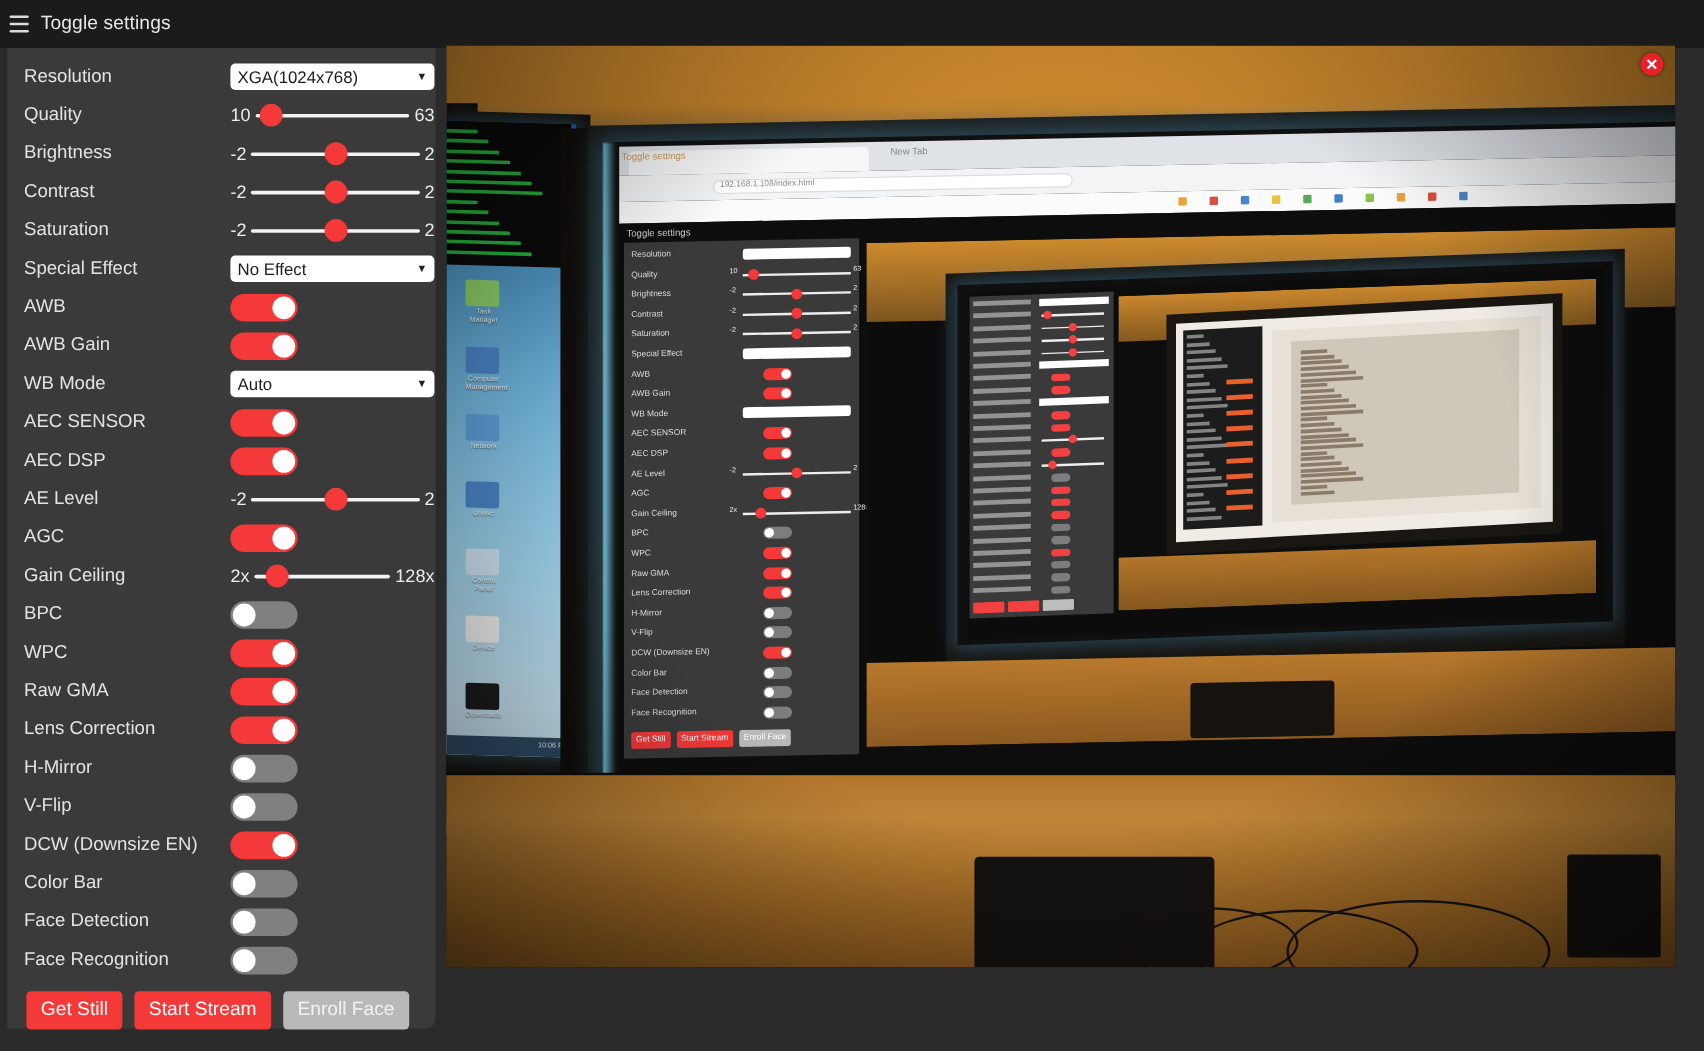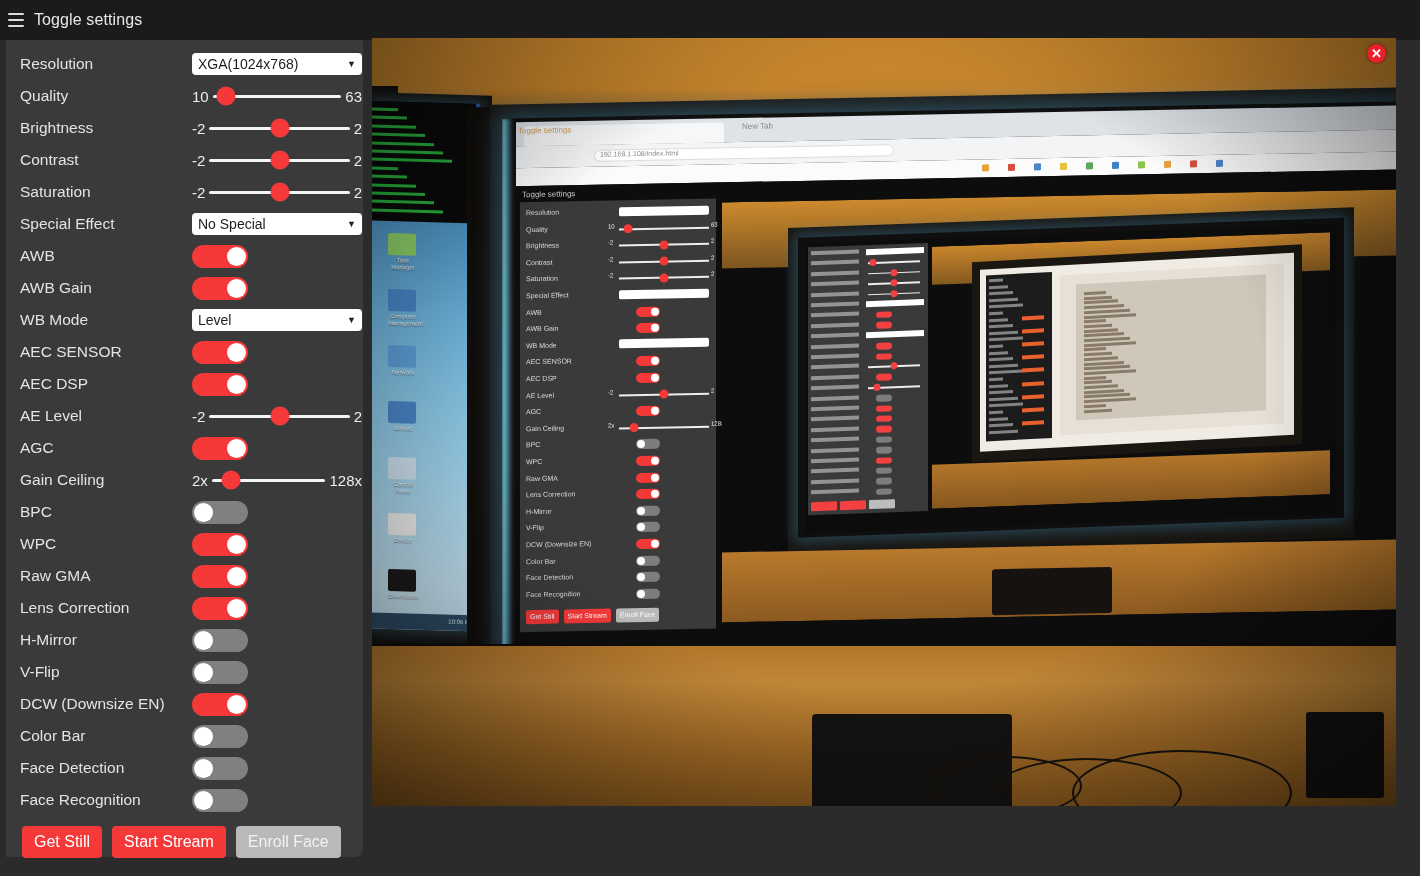--- a/index.html
+++ b/index.html
@@ -467,21 +467,21 @@
                 <div class="sl-knob" style="left: 50%;"></div>
               </div>
               <span class="sl-max">2</span>
             </div>
           </div>
         </div>
         <div class="row">
           <div class="row-label">Special Effect</div>
           <div class="row-control">
             <div class="sel">
-              <span class="sel-value">No Special</span>
+              <span class="sel-value">No Effect</span>
               <span class="sel-arrow">▼</span>
             </div>
           </div>
         </div>
         <div class="row">
           <div class="row-label">AWB</div>
           <div class="row-control">
             <div class="toggle on">
               <span class="knob"></span>
             </div>
@@ -492,21 +492,21 @@
           <div class="row-control">
             <div class="toggle on">
               <span class="knob"></span>
             </div>
           </div>
         </div>
         <div class="row">
           <div class="row-label">WB Mode</div>
           <div class="row-control">
             <div class="sel">
-              <span class="sel-value">Level</span>
+              <span class="sel-value">Auto</span>
               <span class="sel-arrow">▼</span>
             </div>
           </div>
         </div>
         <div class="row">
           <div class="row-label">AEC SENSOR</div>
           <div class="row-control">
             <div class="toggle on">
               <span class="knob"></span>
             </div>

